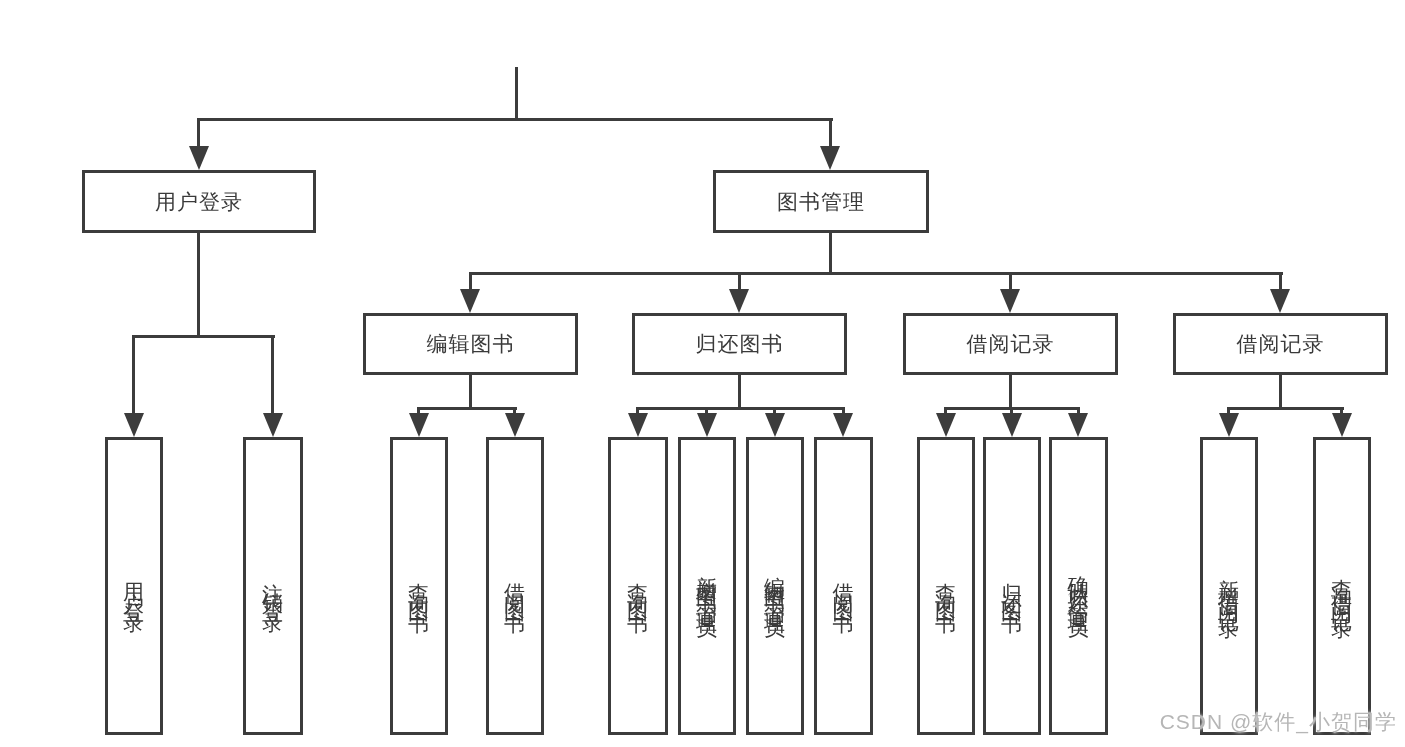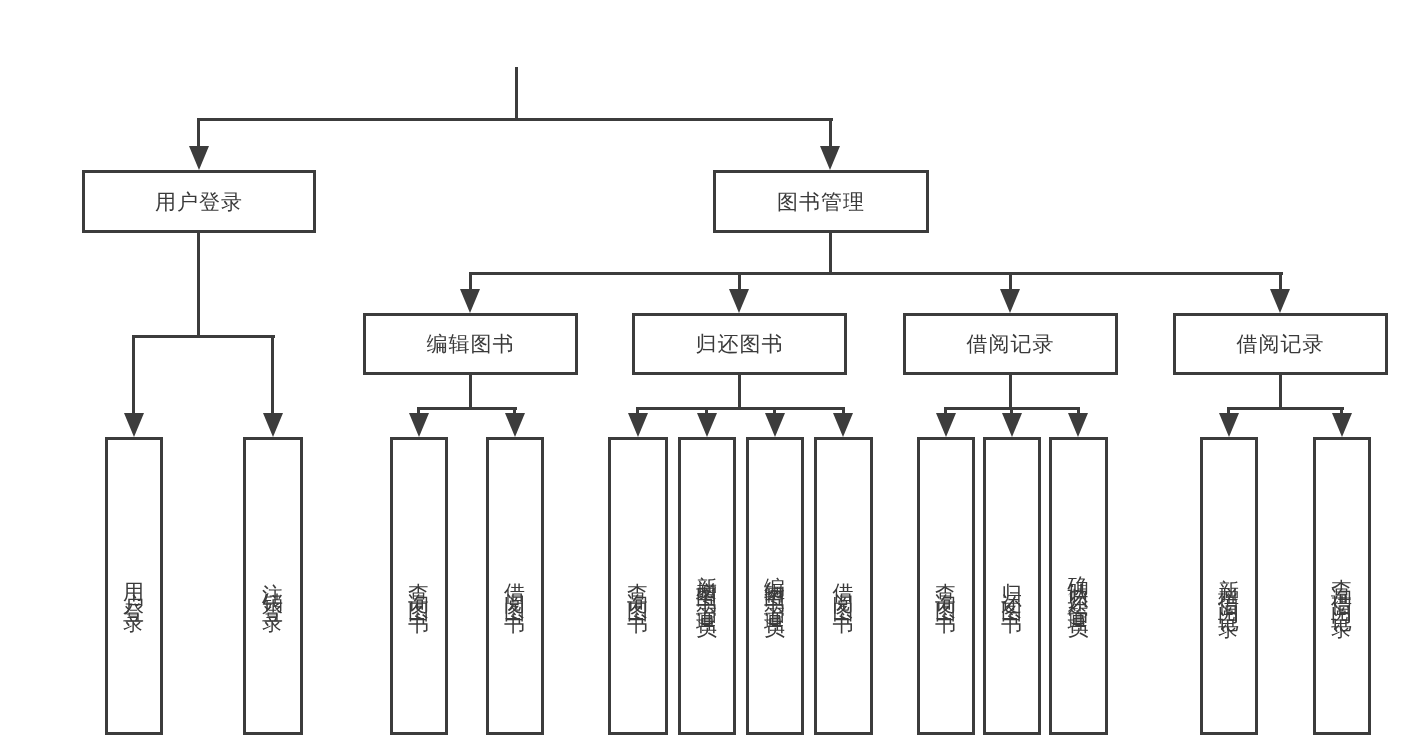--- a/index.html
+++ b/index.html
@@ -173,14 +173,15 @@
     <span class="vlbl" style="letter-spacing:6px">确认归还（管理员）</span>
   </div>
 
   <div class="node" style="left:1200px;top:437px;width:58px;height:298px">
     <span class="vlbl" style="letter-spacing:8px">新增借阅记录</span>
   </div>
   <div class="node" style="left:1313px;top:437px;width:58px;height:298px">
     <span class="vlbl" style="letter-spacing:8px">查询借阅记录</span>
   </div>
 
+  <div id="watermark">CSDN @软件_小贺同学</div>
 
 </div>
 
 </body></html>

